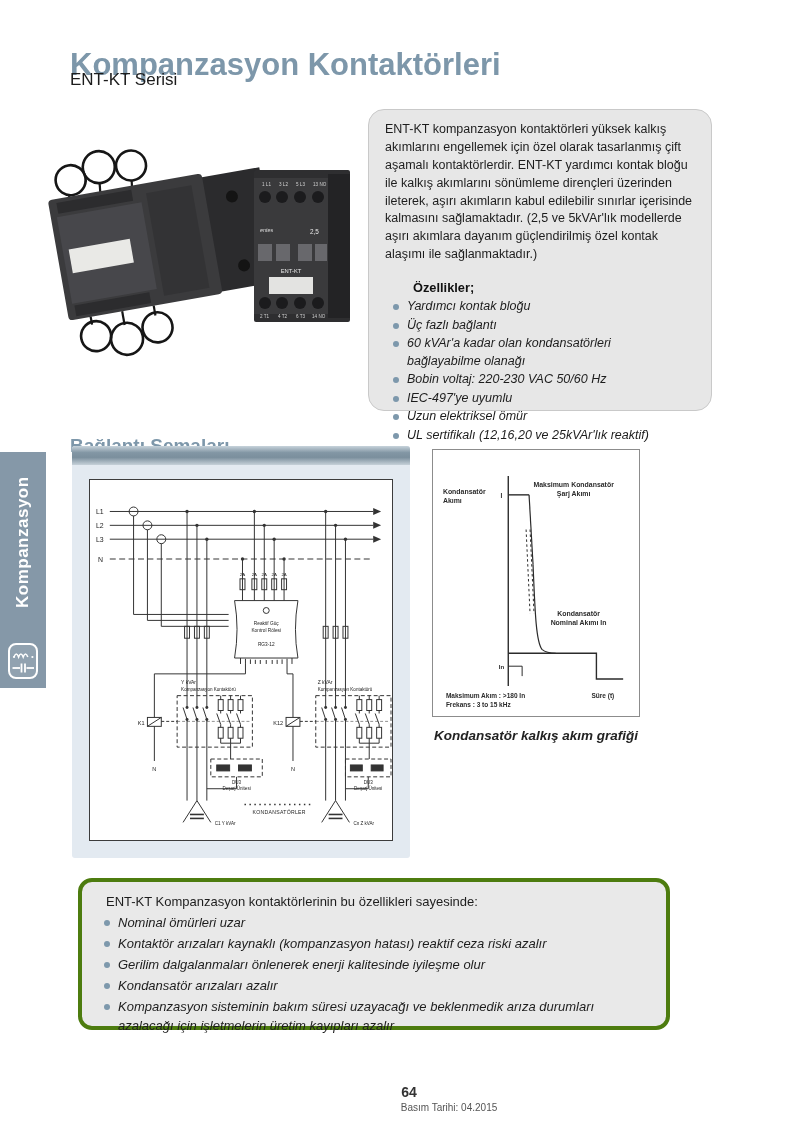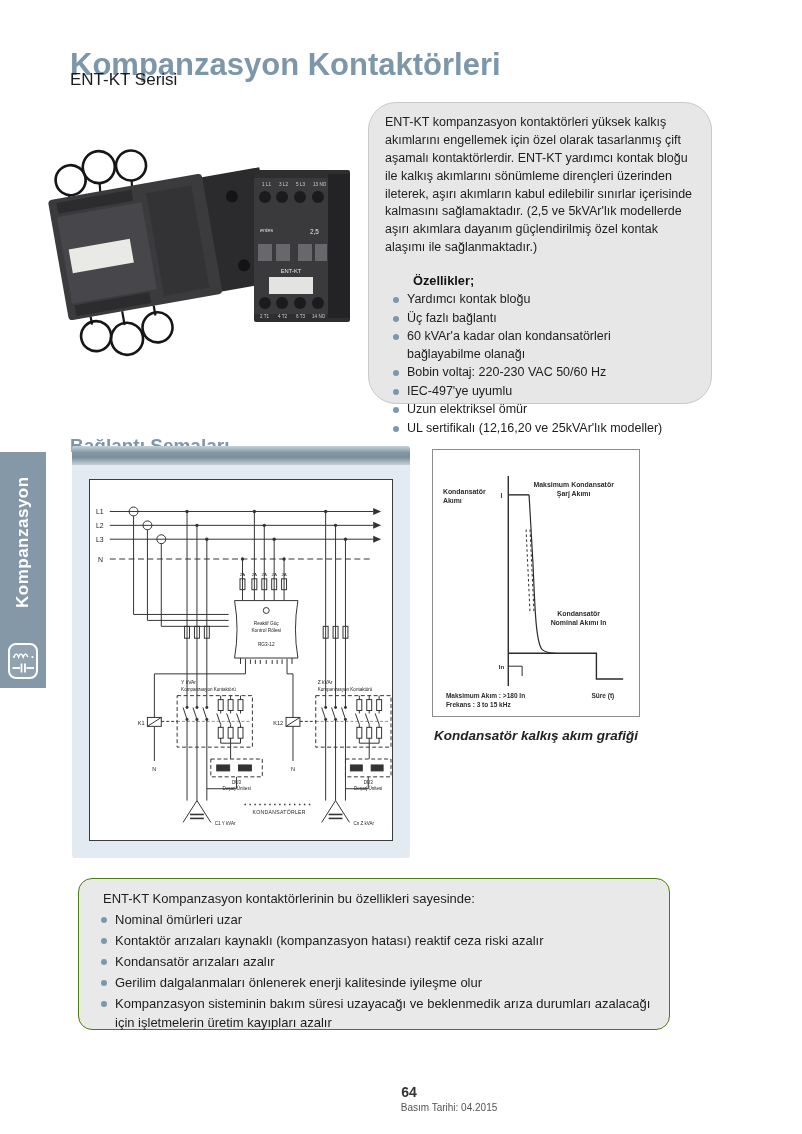--- a/index.html
+++ b/index.html
@@ -15,25 +15,25 @@
   .sidebar-icon{position:absolute;left:7px;bottom:8px;}
 
   
   .page-title{position:absolute;left:70px;top:26px;font-size:31px;font-weight:bold;color:#7d97aa;}
   .page-subtitle{position:absolute;left:70px;top:70px;font-size:17px;color:#1c1c1c;}
 
   
   .products{position:absolute;left:42px;top:112px;width:320px;height:268px;}
 
   
-  .intro-box{position:absolute;left:368px;top:102px;width:344px;height:302px;box-sizing:border-box;
-             background:#e7e7e7;border:1px solid #c9c9c9;border-radius:28px;padding:11px 16px 8px 16px;}
+  .intro-box{position:absolute;left:368px;top:109px;width:344px;height:302px;box-sizing:border-box;
+             background:#e7e7e7;border:1px solid #c9c9c9;border-radius:16px;padding:11px 16px 8px 16px;}
   .intro-box p{margin:0 0 6px 0;font-size:12.5px;line-height:1.43;color:#1d1d1d;}
   .features-title{font-weight:bold;font-size:12.8px;margin:16px 0 3px 28px;color:#111;}
-  ul.dotlist{list-style:none;margin:0;padding:0;}
+  ul.dotlist{list-style:none;margin:0;padding:0;font-style:italic;}
   ul.dotlist li{display:flex;align-items:flex-start;font-size:12.5px;line-height:1.4;margin:0 0 1px 0;color:#1d1d1d;}
   ul.dotlist .dot{flex:0 0 auto;width:6px;height:6px;border-radius:50%;background:#7d98ac;margin:6px 8px 0 8px;}
   ul.dotlist .hang{display:block;}
 
   
   .section-title{position:absolute;left:70px;top:419px;font-size:19px;font-weight:bold;color:#7d97aa;}
 
   
   .diagram-panel{position:absolute;left:72px;top:446px;width:338px;height:412px;background:#e3eaf1;border-radius:3px;}
   .panel-header{position:absolute;left:0;top:0;width:338px;height:19px;border-radius:3px 3px 0 0;
@@ -44,21 +44,21 @@
 
   
   .chart-box{position:absolute;left:432px;top:449px;width:208px;height:268px;background:#fff;
              border:1px solid #8c8c8c;box-sizing:border-box;}
   .chart-box svg{display:block;width:100%;height:100%;}
   .chart-caption{position:absolute;left:424px;top:728px;width:224px;text-align:center;
                  font-size:13.5px;font-style:italic;color:#222;font-weight:bold;}
 
   
   .benefits-box{position:absolute;left:78px;top:878px;width:592px;height:152px;box-sizing:border-box;
-                background:#e9e9e9;border:1px solid #4d7c0f;border-radius:14px;padding:12px 18px 8px 14px;}
+                background:#e9e9e9;border:4px solid #4d7c0f;border-radius:14px;padding:12px 18px 8px 14px;}
   .benefits-title{font-size:13px;margin:0 0 5px 10px;color:#1d1d1d;}
   .benefits-box ul.dotlist li{font-size:13px;line-height:1.46;margin-bottom:2px;}
 
   
   .footer-num{position:absolute;left:8px;top:1084px;width:802px;text-align:center;
               font-size:14px;font-weight:bold;color:#333;}
   .footer-date{position:absolute;left:0;top:1102px;width:802px;text-align:center;
                font-size:10px;color:#555;margin-left:48px;}
 
   svg text{font-family:"Liberation Sans",sans-serif;}
@@ -167,21 +167,21 @@
       <li>
           <span class="dot"></span>
           <span class="hang">IEC-497'ye uyumlu</span>
         </li>
       <li>
           <span class="dot"></span>
           <span class="hang">Uzun elektriksel ömür</span>
         </li>
       <li>
           <span class="dot"></span>
-          <span class="hang">UL sertifikalı (12,16,20 ve 25kVAr'lık modeller)</span>
+          <span class="hang">UL sertifikalı (12,16,20 ve 25kVAr'lık reaktif)</span>
         </li>
     </ul>
   </div>
 
   <h2 class="section-title">Bağlantı Şemaları</h2>
 
   <div class="diagram-panel">
     <div class="panel-header"></div>
     <div class="diagram-inner">
       <svg viewBox="0 0 305 356">
@@ -445,25 +445,25 @@
       <li>
           <span class="dot"></span>
           <span class="hang">Nominal ömürleri uzar</span>
         </li>
       <li>
           <span class="dot"></span>
           <span class="hang">Kontaktör arızaları kaynaklı (kompanzasyon hatası) reaktif ceza riski azalır</span>
         </li>
       <li>
           <span class="dot"></span>
+          <span class="hang">Gerilim dalgalanmaları önlenerek enerji kalitesinde iyileşme olur</span>
+        </li>
+      <li>
+          <span class="dot"></span>
           <span class="hang">Kondansatör arızaları azalır</span>
-        </li>
-      <li>
-          <span class="dot"></span>
-          <span class="hang">Gerilim dalgalanmaları önlenerek enerji kalitesinde iyileşme olur</span>
         </li>
       <li>
           <span class="dot"></span>
           <span class="hang" style="max-width:540px;">Kompanzasyon sisteminin bakım süresi uzayacağı ve beklenmedik arıza durumları azalacağı için işletmelerin üretim kayıpları azalır</span>
         </li>
     </ul>
   </div>
 
   <div class="footer-num">64</div>
   <div class="footer-date">Basım Tarihi: 04.2015</div>

